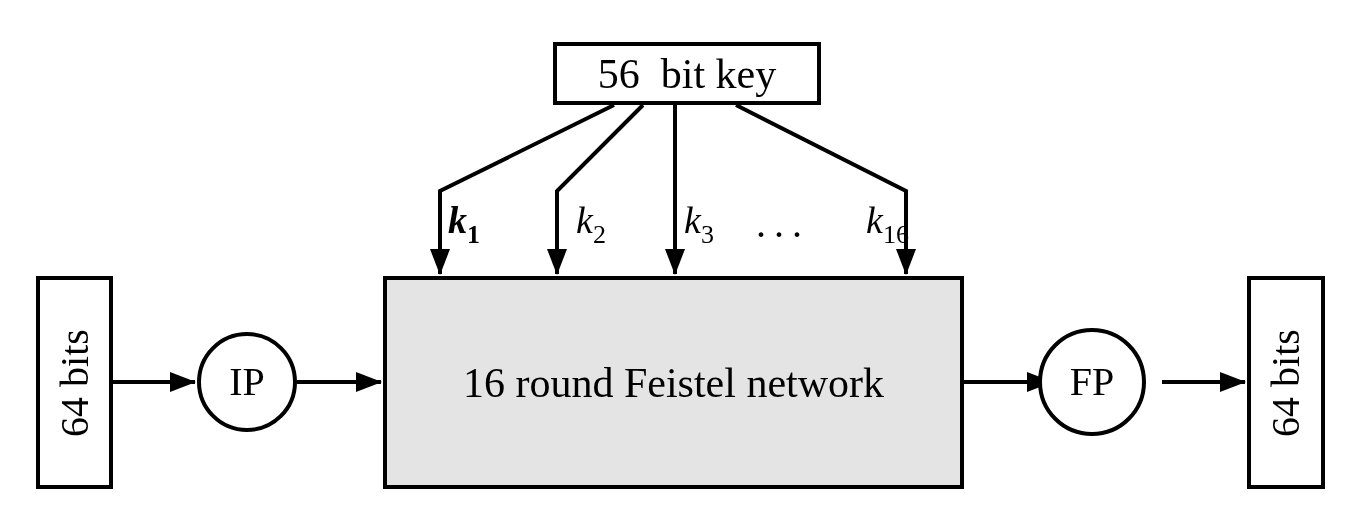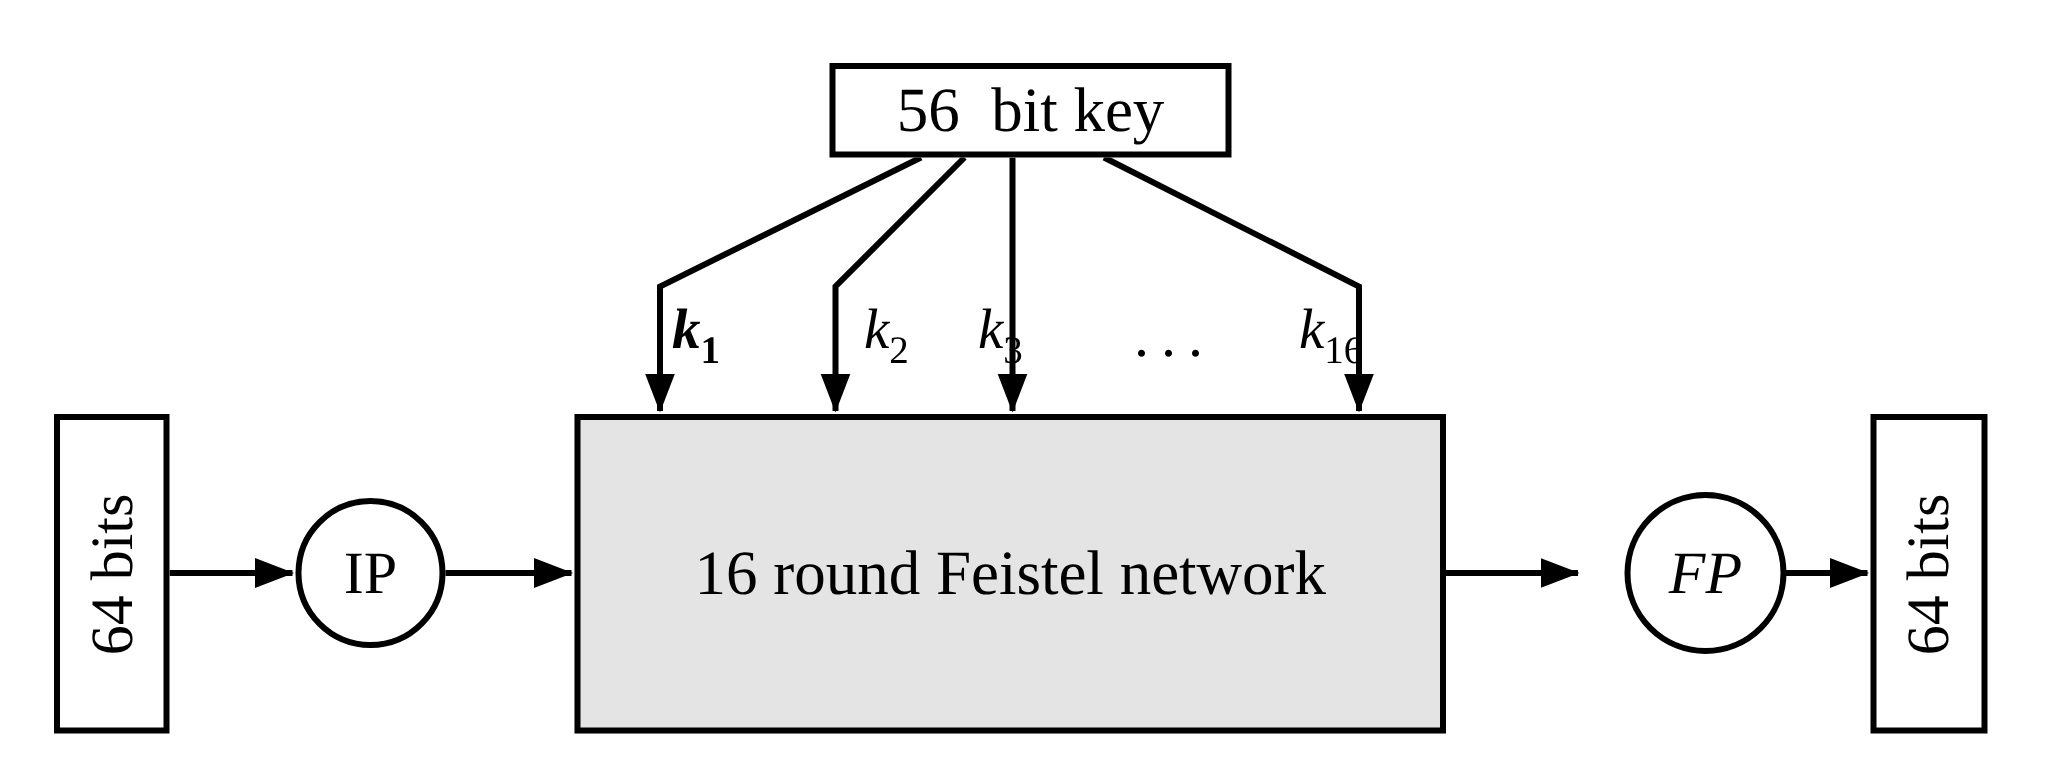--- a/index.html
+++ b/index.html
@@ -38,36 +38,36 @@
   .sidebox.left  { left: 36px;  width: 77px; }
   .sidebox.right { left: 1247px; }
   .sidebox .lbl {
     font-size: 40px; line-height: 1; white-space: nowrap;
     transform: rotate(-90deg);
   }
   .circle {
     border-radius: 50%;
   }
   .ip { left: 197px; top: 332px; width: 100px; height: 100px; justify-content: center; }
-  .fp { left: 1083px; top: 328px; width: 108px; height: 108px; font-style: italic; }
+  .fp { left: 1038px; top: 328px; width: 108px; height: 108px; }
   .circle .lbl { font-size: 40px; line-height: 1; }
   .klabel {
     position: absolute; z-index: 2;
     font-size: 38px; line-height: 1;
     font-style: italic;
   }
   .klabel sub {
     font-style: normal;
     font-size: 26px;
     vertical-align: -10px;
     line-height: 0;
   }
   .k1  { left: 448px; top: 201px; font-weight: bold; }
   .k2  { left: 564px; top: 201px; margin-left: 12px; }
-  .k3  { left: 652px; top: 201px; }
+  .k3  { left: 684px; top: 201px; }
   .k16 { left: 866px; top: 201px; }
   .dots {
     position: absolute; z-index: 2;
     left: 756px; top: 204px;
     font-size: 40px; line-height: 1;
     letter-spacing: 8px;
     font-style: normal;
   }
 </style>
 </head>

